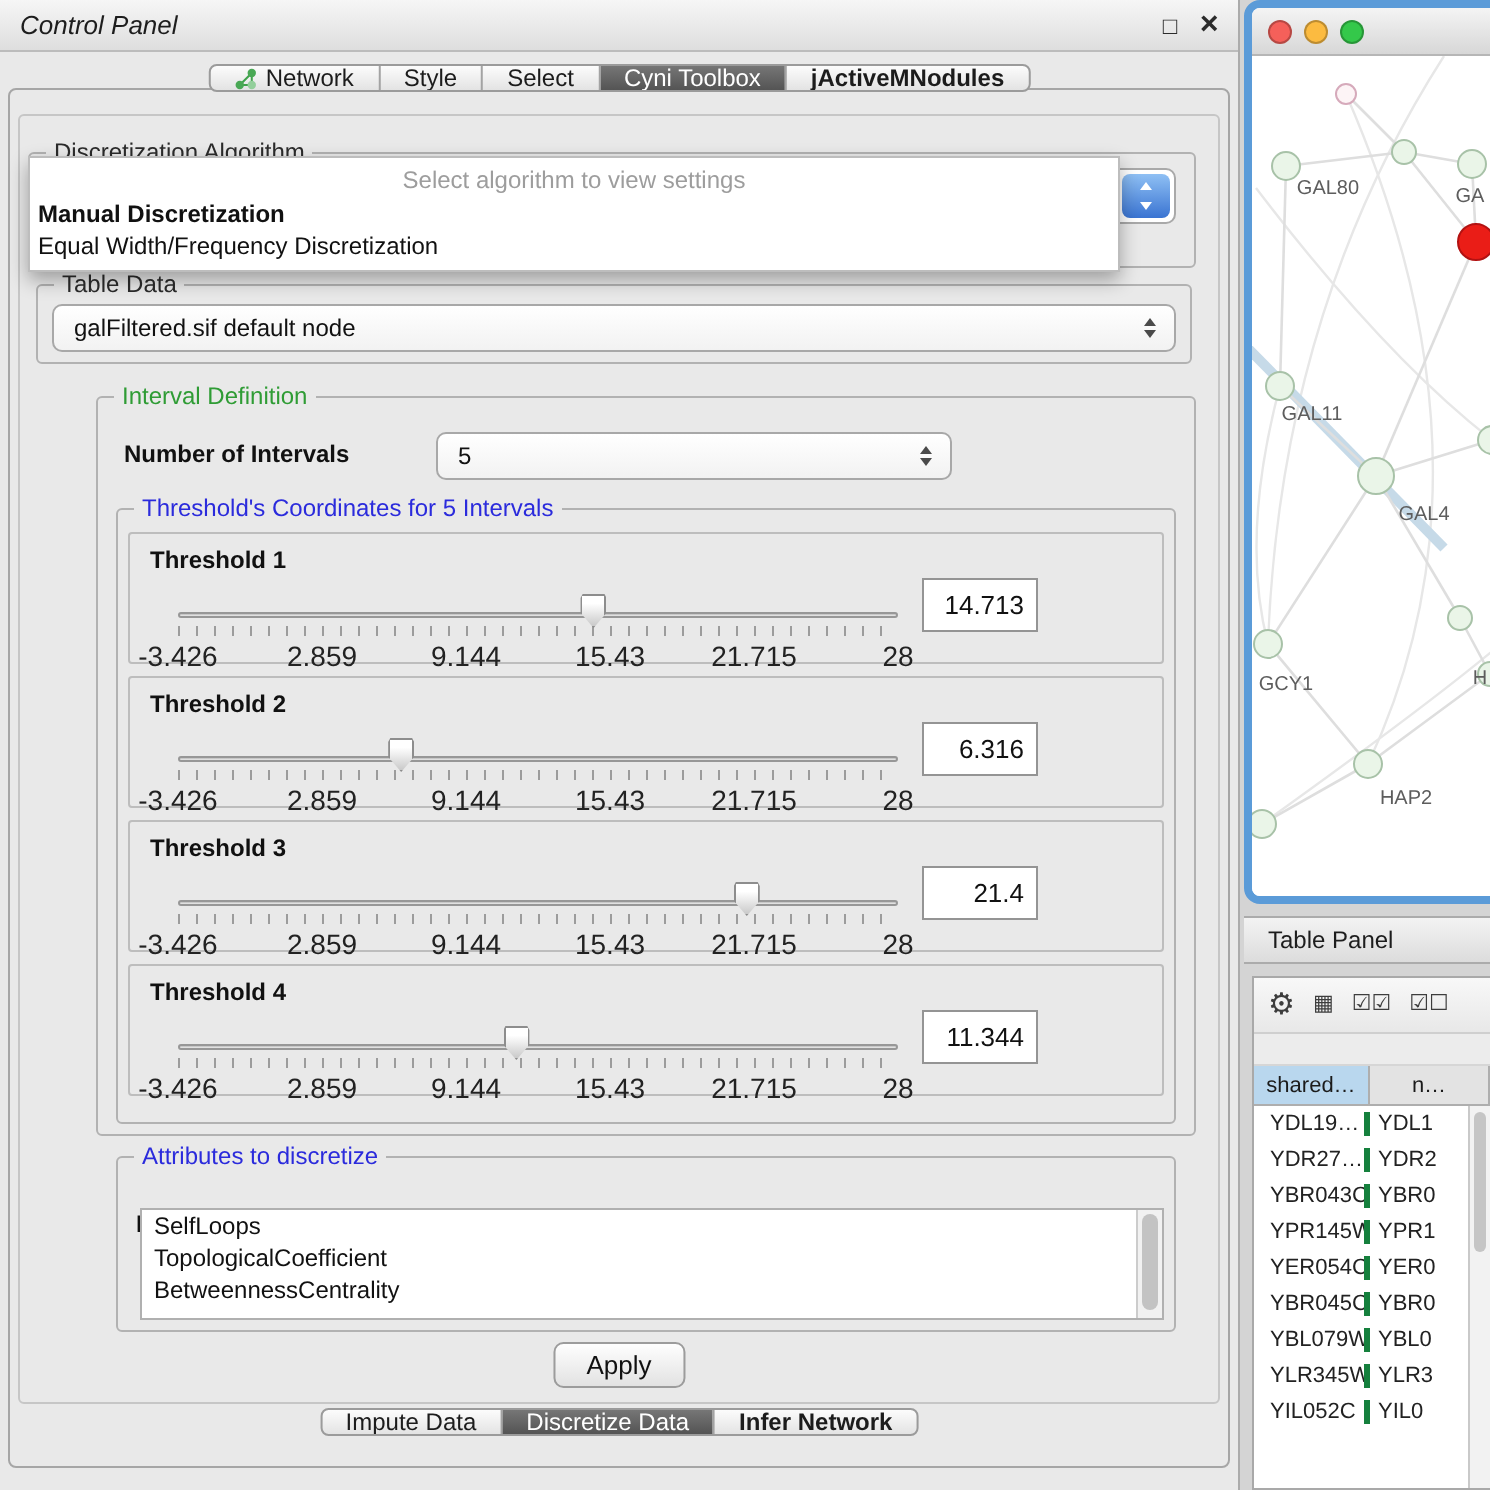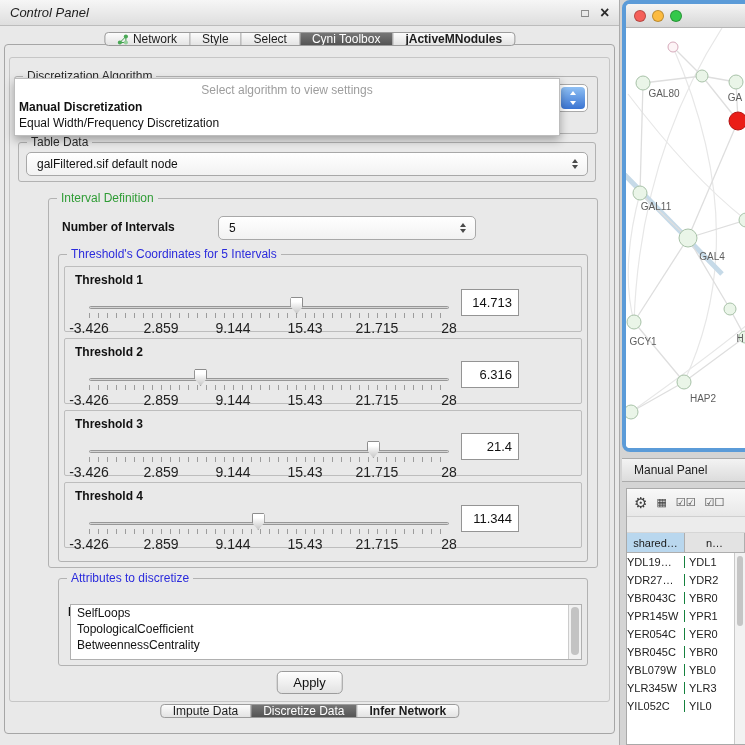--- a/index.html
+++ b/index.html
@@ -87,21 +87,21 @@
   .tp-toolbar{height:28px;background:linear-gradient(#f8f8f8,#e8e8e8);border-bottom:1px solid #cfcfcf;display:flex;align-items:center;gap:9px;padding-left:7px;overflow:hidden;}
   .tb-icon{font-size:11px;color:#3d3d3d;line-height:1;white-space:nowrap;}
   .tb-icon.big{font-size:15px;}
   .tp-gap{height:16px;background:#ececec;border-bottom:1px solid #d6d6d6;}
   .tp-header{display:flex;height:20px;font-size:11px;color:#1b1b1b;}
   .th{display:flex;align-items:center;justify-content:center;border-right:1px solid #aeaeae;border-bottom:1px solid #aeaeae;background:#e3e3e3;overflow:hidden;white-space:nowrap;}
   .th1{width:58px;}
   .th2{flex:1;}
   .th.selcol{background:#b9d7ee;}
   .tr{display:flex;height:18px;align-items:center;font-size:11px;color:#222;}
-  .td1{width:58px;padding-left:0;overflow:hidden;white-space:nowrap;border-right:1px solid #15803d;}
+  .td1{width:58px;padding-left:8px;overflow:hidden;white-space:nowrap;border-right:3px solid #15803d;}
   .td2{flex:1;padding-left:4px;overflow:hidden;white-space:nowrap;}
   .tp-scrollbar{position:absolute;right:0;top:64px;bottom:0;width:11px;background:#f2f2f2;border-left:1px solid #c9c9c9;z-index:2;}
   .tp-thumb{position:absolute;left:2px;top:3px;width:6px;height:70px;background:#c5c5c5;border-radius:3px;}
 </style>
 </head>
 <body>
 
 <div id="root">
 
   <div id="control-panel">
@@ -328,21 +328,21 @@
           <circle cx="119" cy="309" r="6" fill="#eaf5e8" stroke="#a8c2a8" stroke-width="1"></circle>
           <text x="114" y="314" text-anchor="middle" font-size="10">H</text>
           <circle cx="58" cy="354" r="7" fill="#eaf5e8" stroke="#a8c2a8" stroke-width="1"></circle>
           <text x="77" y="374" text-anchor="middle" font-size="10">HAP2</text>
           <circle cx="5" cy="384" r="7" fill="#eaf5e8" stroke="#a8c2a8" stroke-width="1"></circle>
         </svg>
     </div>
   </div>
 
   <div id="table-panel-bar">
-    <span>Manual Panel</span>
+    <span>Table Panel</span>
   </div>
   <div id="table-content">
     <div class="tp-toolbar">
         <span class="tb-icon big">⚙</span>
         <span class="tb-icon">▦</span>
         <span class="tb-icon">☑☑</span>
         <span class="tb-icon">☑☐</span>
       </div>
     <div class="tp-gap"></div>
     <div class="tp-header">

